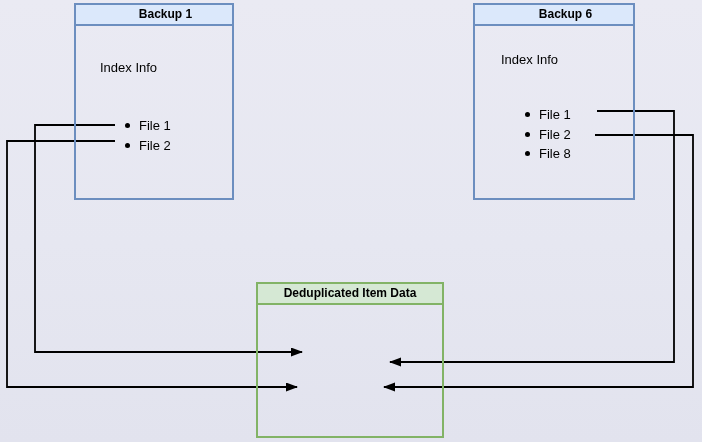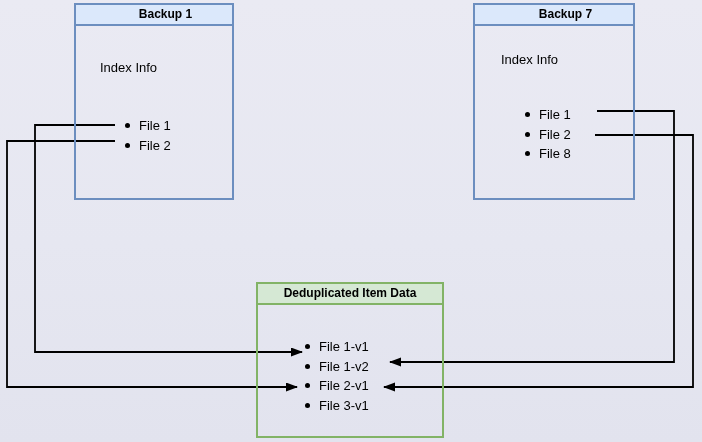--- a/index.html
+++ b/index.html
@@ -88,21 +88,21 @@
       </li>
       <li>
         <span class="dot"></span>
         <span>File 2</span>
       </li>
     </ul>
   </div>
 
   <div class="box blue" style="left:473px;top:3px;width:162px;height:197px">
     <div class="box-header">
-      <span>Backup 7</span>
+      <span>Backup 6</span>
     </div>
     <div class="index-label" style="left:26px;top:47px">Index Info</div>
     <ul class="file-list" style="left:50px;top:100px">
       <li>
         <span class="dot"></span>
         <span>File 1</span>
       </li>
       <li>
         <span class="dot"></span>
         <span>File 2</span>
@@ -111,33 +111,15 @@
         <span class="dot"></span>
         <span>File 8</span>
       </li>
     </ul>
   </div>
 
   <div class="box green" style="left:256px;top:282px;width:188px;height:156px">
     <div class="box-header">
       <span>Deduplicated Item Data</span>
     </div>
-    <ul class="file-list" style="left:47px;top:53px">
-      <li>
-        <span class="dot"></span>
-        <span>File 1-v1</span>
-      </li>
-      <li>
-        <span class="dot"></span>
-        <span>File 1-v2</span>
-      </li>
-      <li>
-        <span class="dot"></span>
-        <span>File 2-v1</span>
-      </li>
-      <li>
-        <span class="dot"></span>
-        <span>File 3-v1</span>
-      </li>
-    </ul>
   </div>
 
 </div>
 
 </body></html>

